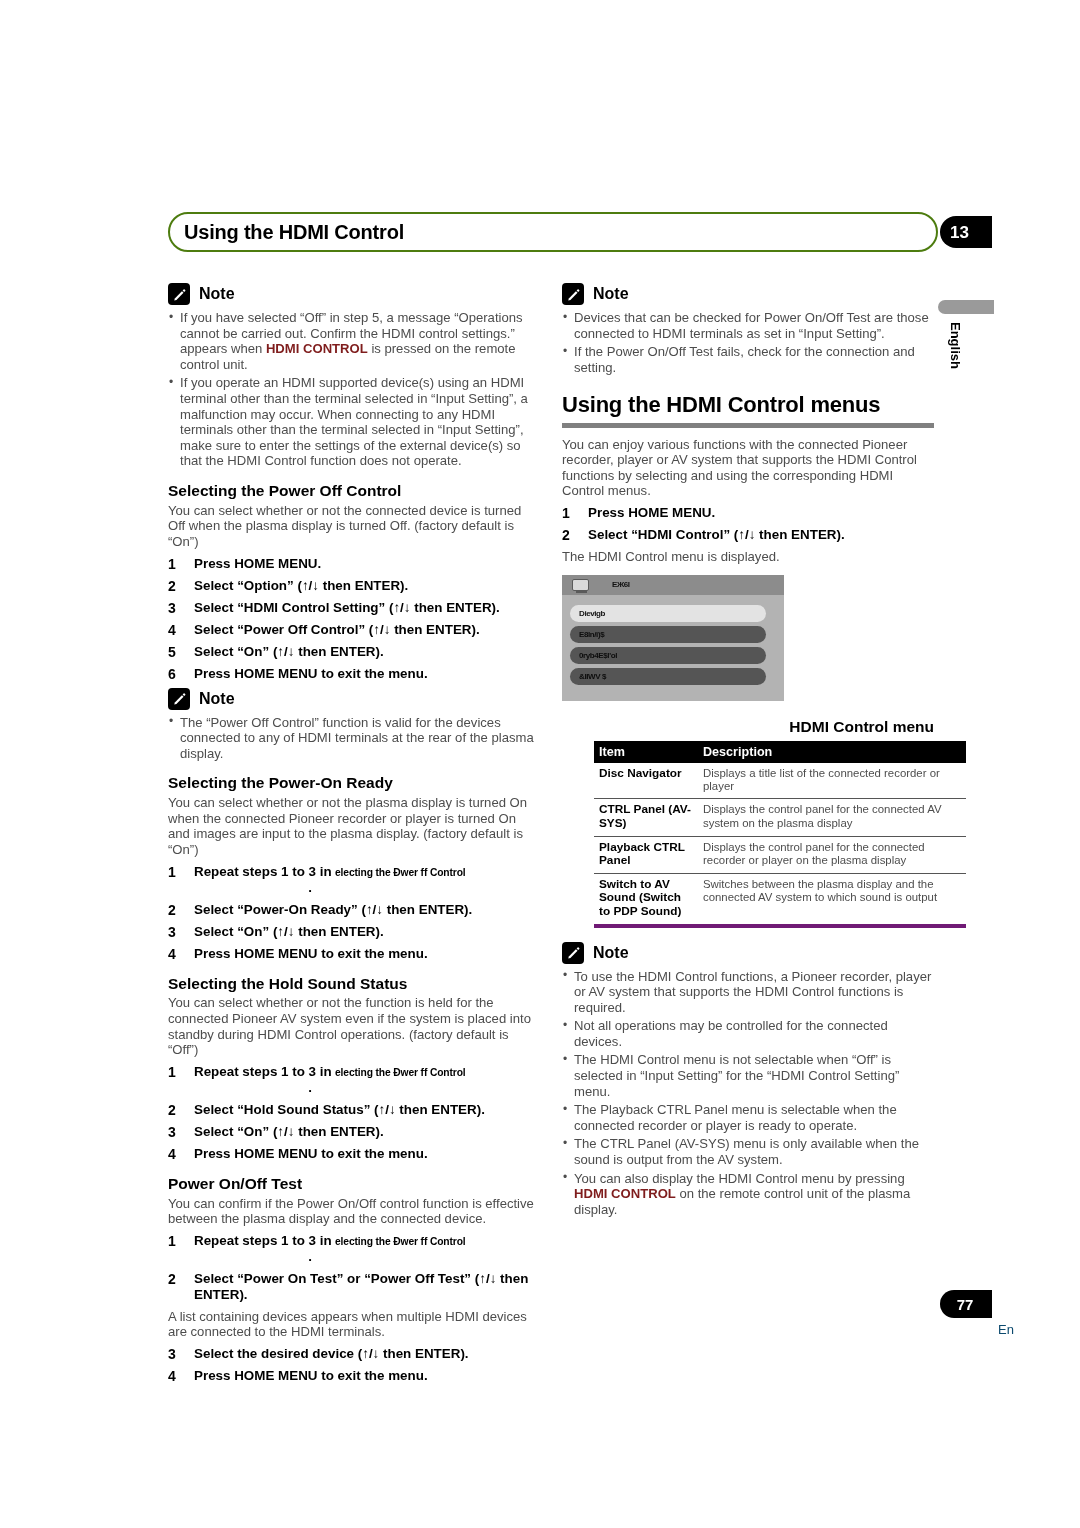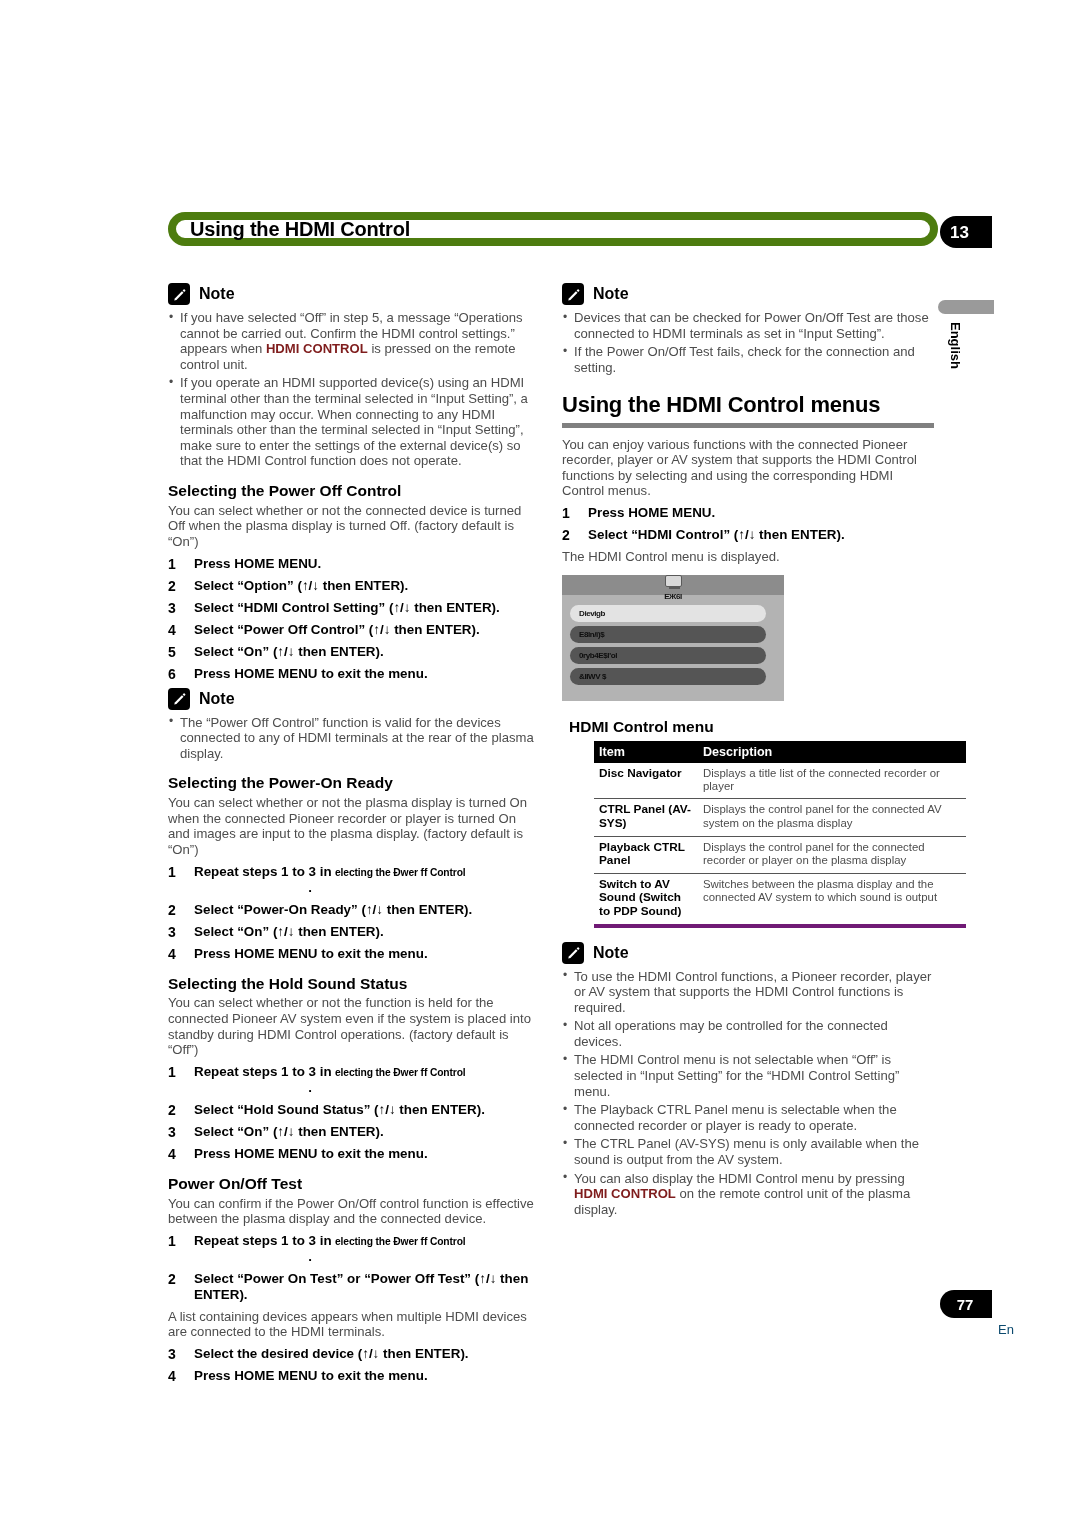--- a/index.html
+++ b/index.html
@@ -20,22 +20,22 @@
   .page {
     position: absolute;
     left: 0; top: 0;
     width: 1080px; height: 1528px;
   }
 
   
   .runhead {
     position: absolute;
     left: 168px; top: 212px;
-    width: 770px; height: 34px;
-    border: 8px solid #4d7c0f;
+    width: 770px; height: 40px;
+    border: 2px solid #4d7c0f;
     border-radius: 20px;
     display: flex;
     align-items: center;
   }
   .runhead-title {
     font-size: 20px;
     font-weight: bold;
     letter-spacing: -0.2px;
     padding-left: 14px;
     line-height: 1;
@@ -147,22 +147,23 @@
     color: #000;
   }
   .major-rule {
     height: 5px;
     background: #808080;
     margin: 5px 0 9px 0;
   }
   h4.tablehead {
     font-size: 15.5px;
     font-weight: bold;
-    margin: 17px 0 5px 7px;
-    color: #000;
+    margin: 17px 0 5px 0;
+    color: #000;
+    text-align: right;
   }
 
   p.body {
     font-size: 13.1px;
     line-height: 15.6px;
     color: #4d4d4d;
     margin: 0 0 4px 0;
   }
 
   
@@ -207,23 +208,22 @@
     width: 222px;
     background: #b3b3b3;
     margin: 10px 0 4px 0;
     padding: 0 0 12px 0;
   }
   .osd-titlebar {
     height: 20px;
     background: #8c8c8c;
     display: flex;
     align-items: center;
-    gap: 5px;
-    padding: 0 22px;
-    flex-direction: column;
+    gap: 23px;
+    padding: 0 10px;
   }
   .osd-tv {
     width: 17px; height: 12px;
     background: #d9d9d9;
     border: 1px solid #5a5a5a;
     border-radius: 2px;
     position: relative;
     flex: 0 0 auto;
   }
   .osd-tv::after {

